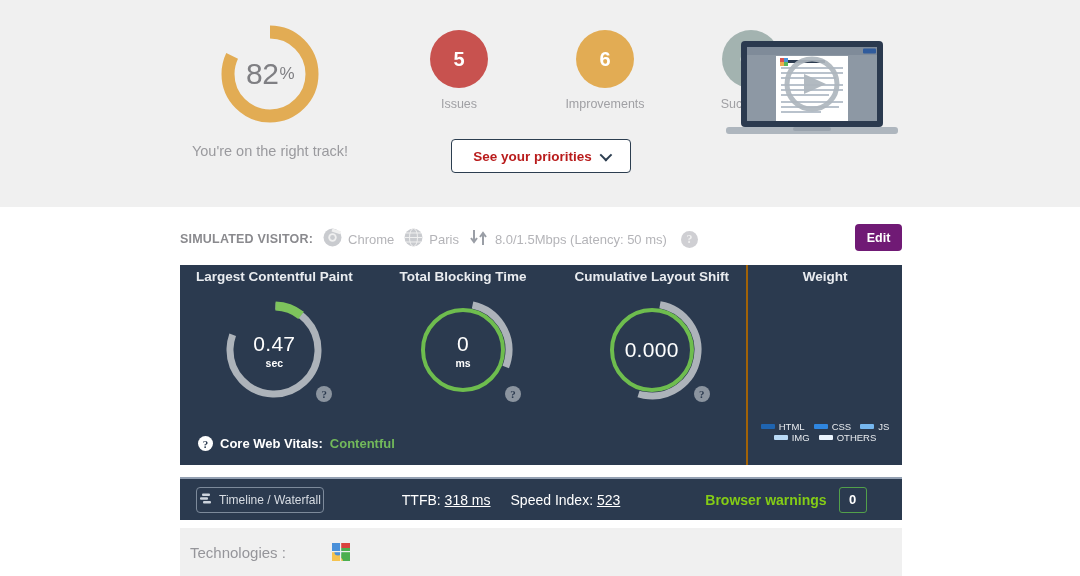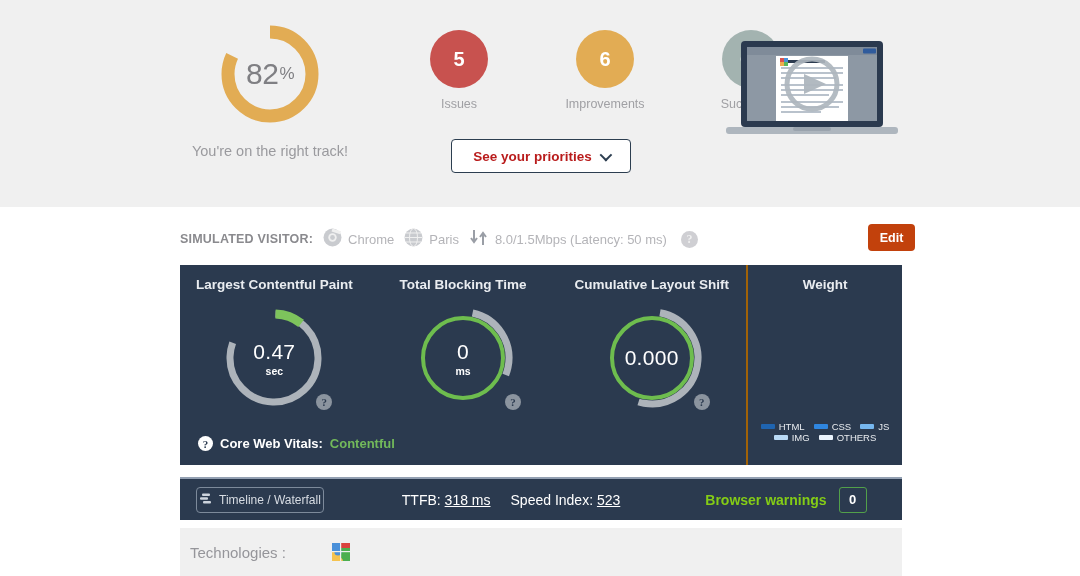--- a/index.html
+++ b/index.html
@@ -72,35 +72,34 @@
   .help-dot {
     width: 17px; height: 17px; border-radius: 50%;
     background: #cfcfd3; color: #f0f0f0;
     font-size: 12px; font-weight: bold;
     display: flex; align-items: center; justify-content: center;
     font-family: "Liberation Serif", serif;
   }
   .edit-btn {
     position: absolute; left: 855px; top: 224px;
     width: 47px; height: 27px; border-radius: 4px;
-    background: #c2410c; border: none; color: #fff;
+    background: #701a75; border: none; color: #fff;
     font-size: 12.5px; font-weight: bold;
     font-family: "Liberation Sans", sans-serif;
     cursor: pointer;
-    margin-left: 13px;
   }
 
   
   .metrics {
     position: absolute; left: 180px; top: 265px;
     width: 722px; height: 200px;
     background: #2b3a4f;
     display: flex;
   }
-  .metric { position: relative; flex: 1 1 0; padding-top: 12px; }
+  .metric { position: relative; flex: 1 1 0; padding-top: 4px; }
   .metric.weight { flex: 0 0 156px; border-left: 2px solid #a16207; }
   .metric-title {
     text-align: center; color: #e9ecf0;
     font-size: 13.5px; font-weight: bold;
   }
   .gauge-wrap { position: relative; width: 108px; height: 108px; margin: 12px auto 0; }
   .gauge-wrap.small { width: 86px; height: 86px; margin-top: 16px; }
   .gauge-val {
     position: absolute; left: 0; top: 0; width: 100%; height: 100%;
     display: flex; flex-direction: column; align-items: center; justify-content: center;

